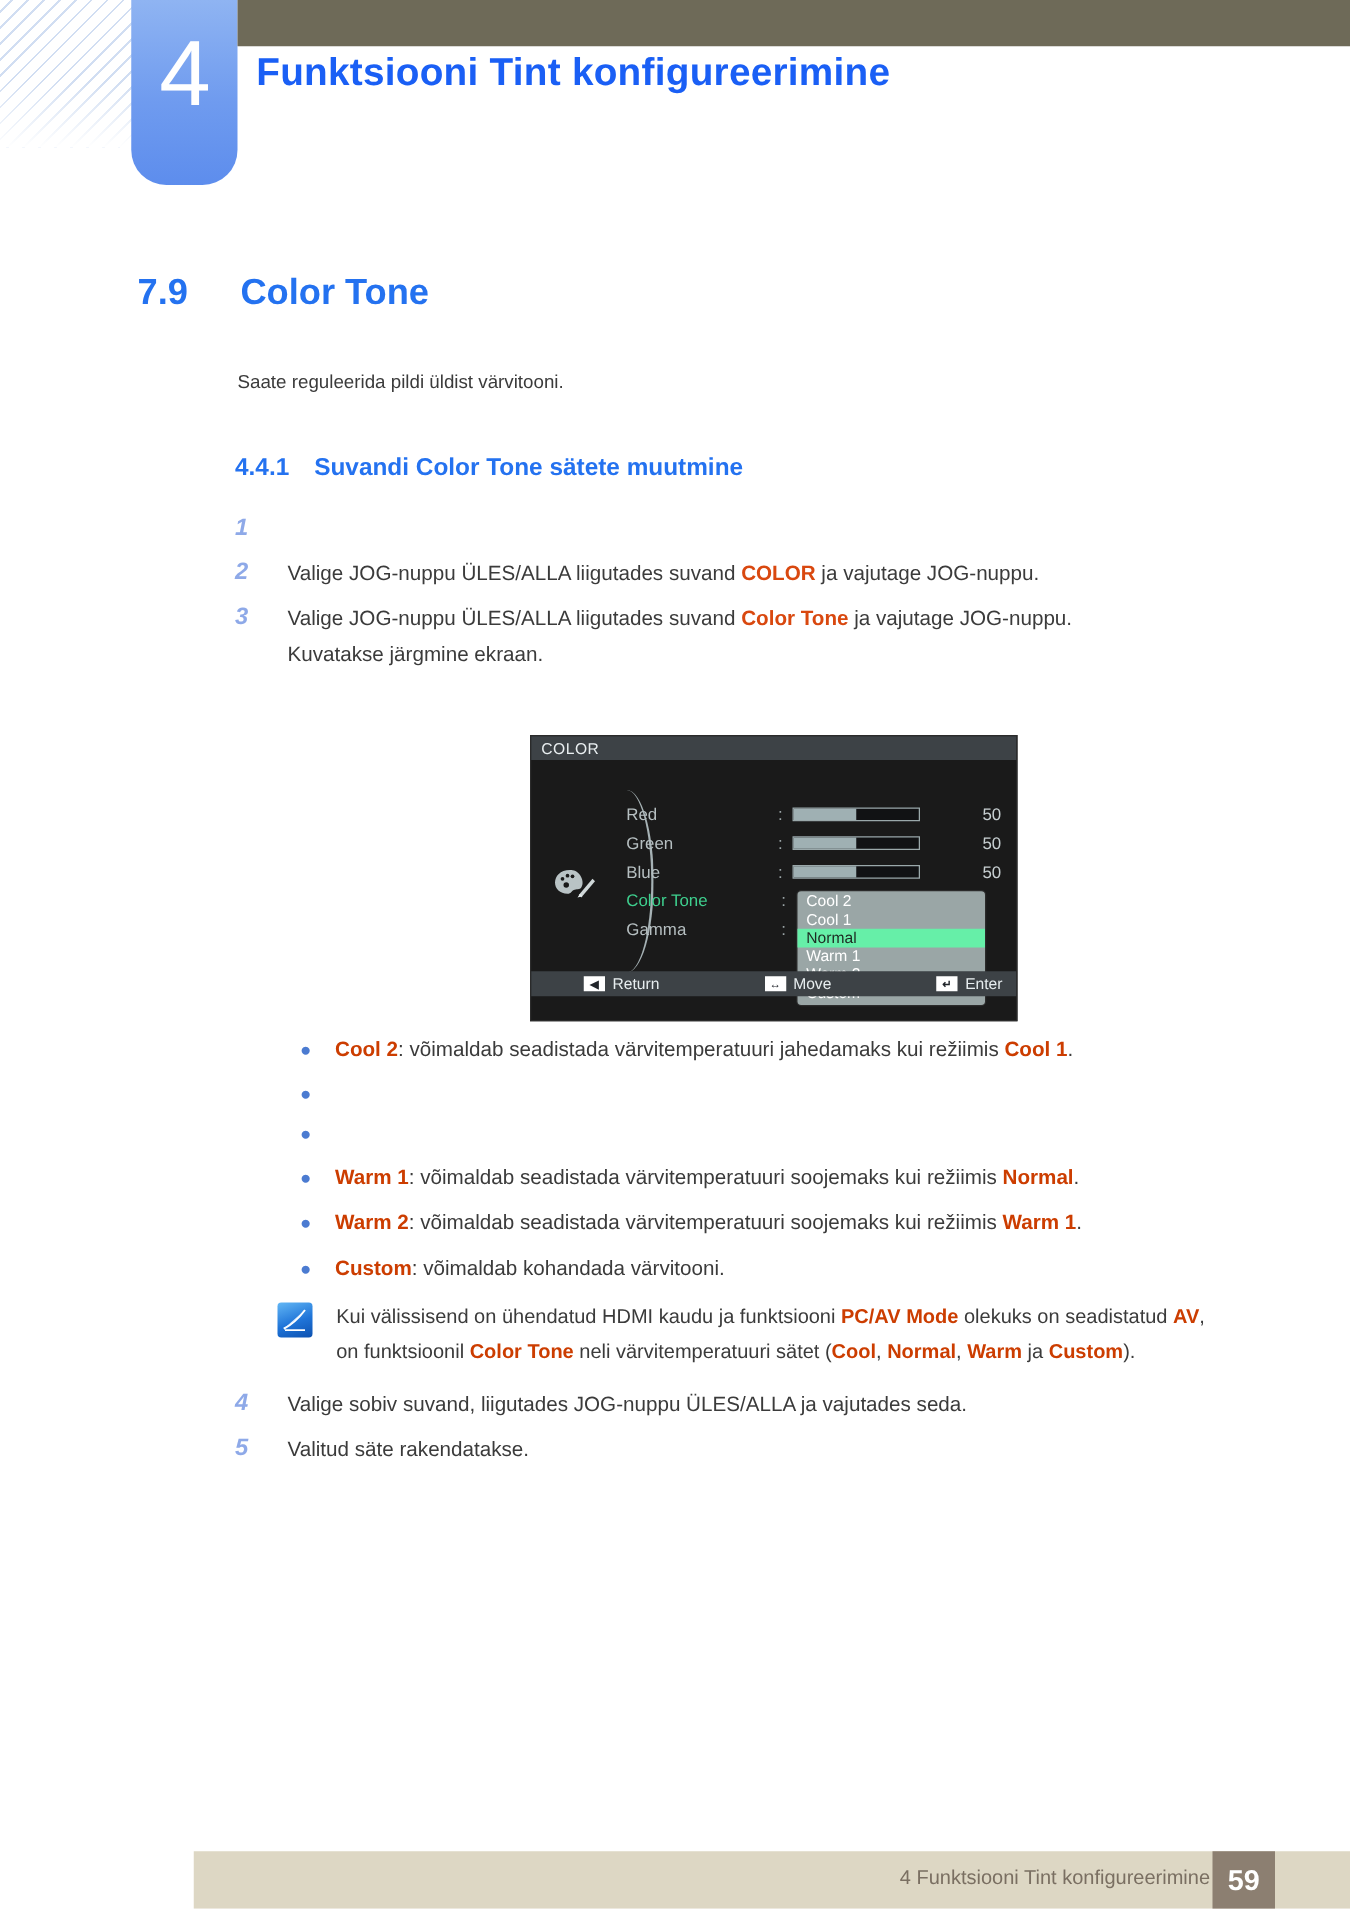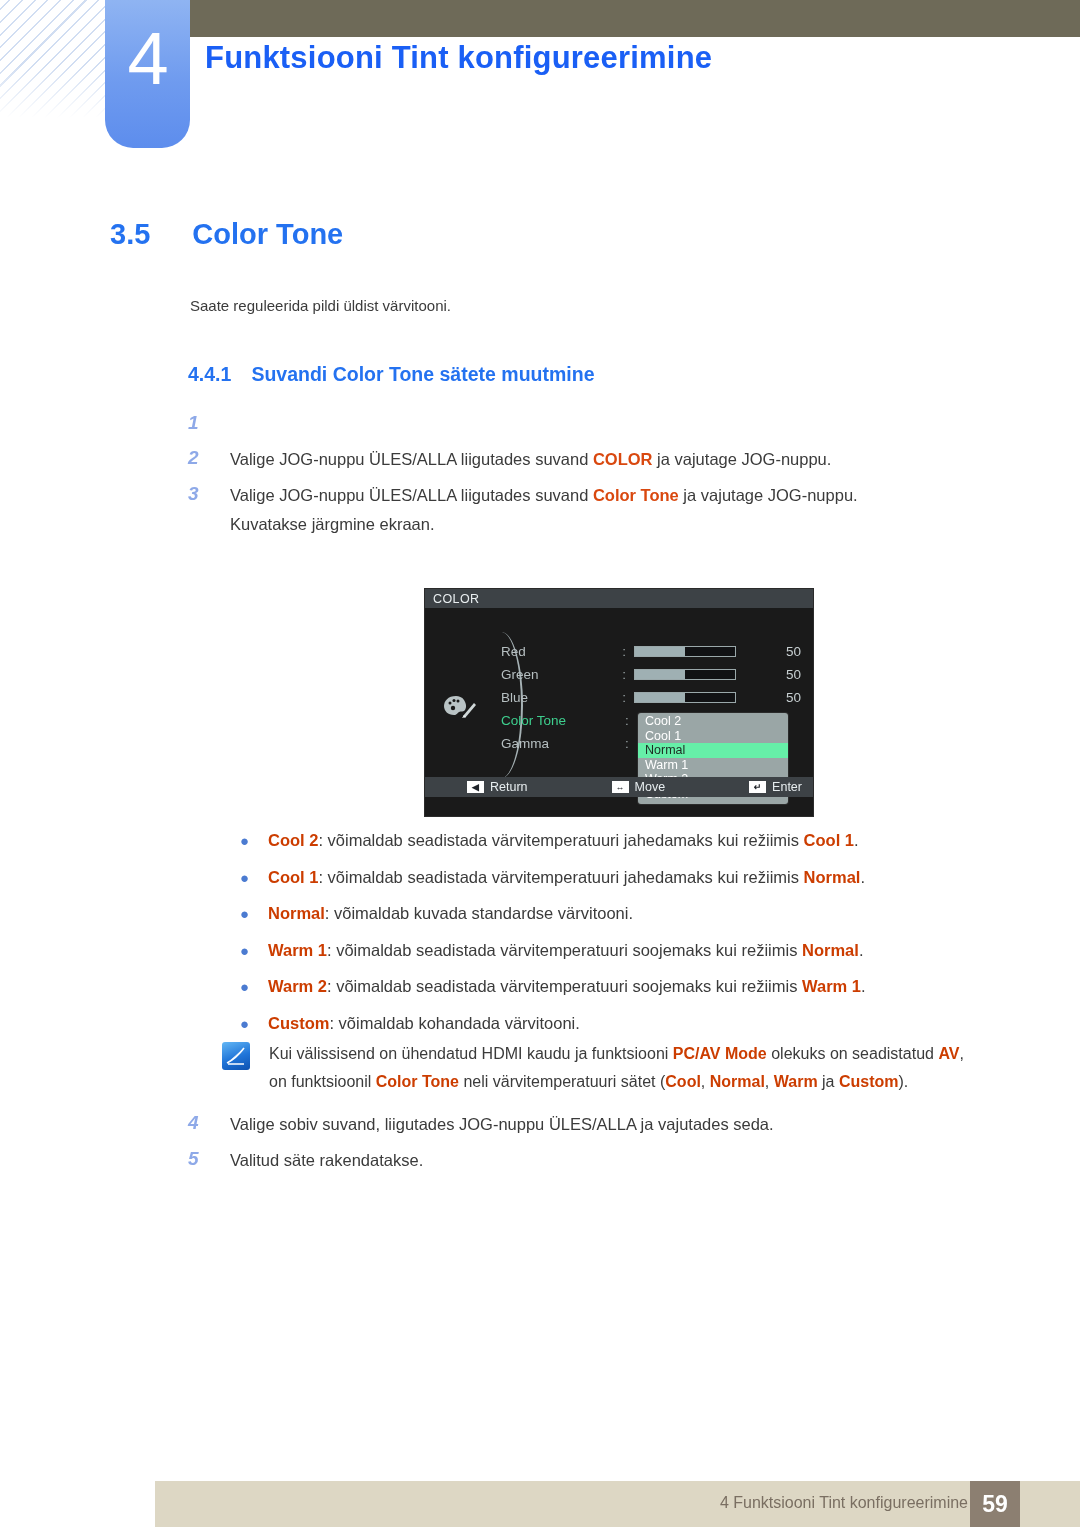--- a/index.html
+++ b/index.html
@@ -197,21 +197,21 @@
   <div class="hatch-fade"></div>
 
   <div class="chapter-tab">
     <div class="chapter-num">4</div>
   </div>
 
   <div class="header-bar"></div>
   <div class="header-title">Funktsiooni Tint  konfigureerimine</div>
 
   <div class="sec-title">
-    <span>3.5</span>
+    <span>7.9</span>
     <span>Color Tone</span>
   </div>
 
   <div class="intro">Saate reguleerida pildi üldist värvitooni.</div>
 
   <div class="subsec">
     <span>4.4.1</span>
     <span>Suvandi Color Tone sätete muutmine</span>
   </div>
 
@@ -325,29 +325,23 @@
 
   <div class="bullets">
     <div class="bullet">
       <div class="bullet-dot">●</div>
       <div class="bullet-txt">
         <span class="kw-red2">Cool 2</span><span>: võimaldab seadistada värvitemperatuuri jahedamaks kui režiimis </span><span class="kw-red2">Cool 1</span><span>.</span>
       </div>
     </div>
     <div class="bullet">
       <div class="bullet-dot">●</div>
-      <div class="bullet-txt">
-        <span class="kw-red2">Cool 1</span><span>: võimaldab seadistada värvitemperatuuri jahedamaks kui režiimis </span><span class="kw-red2">Normal</span><span>.</span>
-      </div>
-    </div>
-    <div class="bullet">
-      <div class="bullet-dot">●</div>
-      <div class="bullet-txt">
-        <span class="kw-red2">Normal</span><span>: võimaldab kuvada standardse värvitooni.</span>
-      </div>
+    </div>
+    <div class="bullet">
+      <div class="bullet-dot">●</div>
     </div>
     <div class="bullet">
       <div class="bullet-dot">●</div>
       <div class="bullet-txt">
         <span class="kw-red2">Warm 1</span><span>: võimaldab seadistada värvitemperatuuri soojemaks kui režiimis </span><span class="kw-red2">Normal</span><span>.</span>
       </div>
     </div>
     <div class="bullet">
       <div class="bullet-dot">●</div>
       <div class="bullet-txt">

